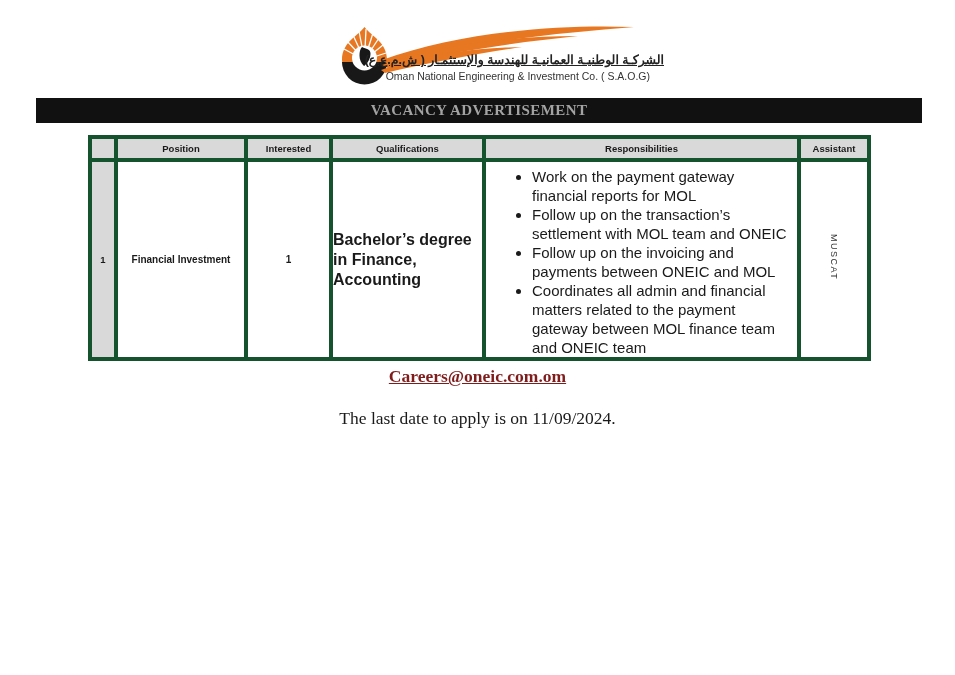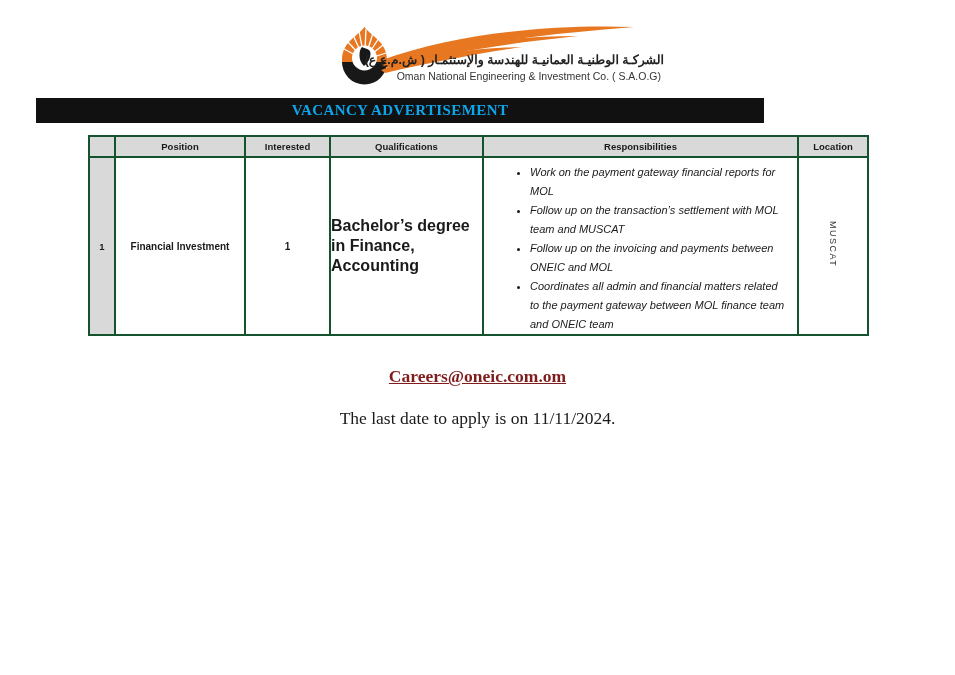--- a/index.html
+++ b/index.html
@@ -9,55 +9,56 @@
   }
 
   
   .logo-block { position:absolute; left:336px; top:24px; width:330px; height:66px; }
   .drop-icon  { position:absolute; left:0; top:3px; }
   .swoosh     { position:absolute; left:44px; top:0px; }
   .arabic-name {
     position:absolute; right:2px; top:28px; width:280px; text-align:right;
     direction:rtl; font-size:12.5px; font-weight:bold; color:#222;
     white-space:nowrap;
+    text-decoration:underline;
   }
   .english-name {
-    position:absolute; right:5px; top:46px; width:290px; text-align:right;
+    position:absolute; right:16px; top:46px; width:290px; text-align:right;
     font-size:10.5px; color:#333; white-space:nowrap;
   }
 
   
   .banner {
-    position:absolute; left:36px; top:98px; width:728px; height:25px;
-    background:#111111; color:#0ea5e9; text-align:center; line-height:25px;
+    position:absolute; left:36px; top:98px; width:886px; height:25px;
+    background:#111111; color:#a3a3a3; text-align:center; line-height:25px;
     font-family:"Liberation Serif", serif; font-weight:bold; font-size:15px;
     letter-spacing:.4px;
   }
 
   
   table.vacancy {
     position:absolute; left:88px; top:135px; width:779px;
     border-collapse:collapse; table-layout:fixed;
   }
   table.vacancy th, table.vacancy td {
-    border:2px solid #14532d; padding:0; color:#1a1a1a;margin-top:8px;
+    border:4px solid #14532d; padding:0; color:#1a1a1a;margin-top:8px;
   }
   table.vacancy th {
     height:19px; background:#d9d9d9; font-size:9.5px; font-weight:bold;
     text-align:center;
   }
   table.vacancy tbody tr { height:150px; }
   td.cell-num  { background:#d9d9d9; text-align:center; font-size:9.5px; font-weight:bold; vertical-align:middle; }
   td.cell-pos  { text-align:center; font-size:10px; font-weight:bold; vertical-align:middle; }
   td.cell-req  { text-align:center; font-size:10px; font-weight:bold; vertical-align:middle; }
   td.cell-qual { text-align:left; font-size:16px; font-weight:bold; vertical-align:middle;
                  padding:0 11px; line-height:20px; }
   td.cell-resp { vertical-align:top; }
   td.cell-resp ul { margin:5px 0 0 0; padding:0 10px 0 46px; }
-  td.cell-resp li { font-size:11px; line-height:19px;font-style:italic; }
+  td.cell-resp li { font-size:15px; line-height:19px; }
   td.cell-loc  { text-align:center; vertical-align:middle; }
   .vert-text {
     display:inline-block; writing-mode:vertical-rl; text-orientation:mixed;
     font-size:9px; letter-spacing:1.5px; color:#333;
   }
 
   
   .cta-text, .email-line, .deadline-text {
     position:absolute; left:0; width:955px; text-align:center; margin:0;
     font-family:"Liberation Serif", serif; font-size:17.5px; color:#1a1a1a;
@@ -112,42 +113,42 @@
         <col style="width:315px">
         <col style="width:70px">
     </colgroup>
     <thead>
       <tr>
         <th></th>
         <th>Position</th>
         <th>Interested</th>
         <th>Qualifications</th>
         <th>Responsibilities</th>
-        <th>Location</th>
+        <th>Assistant</th>
       </tr>
     </thead>
     <tbody>
       <tr>
         <td class="cell-num">1</td>
         <td class="cell-pos">Financial Investment</td>
         <td class="cell-req">1</td>
         <td class="cell-qual">Bachelor’s degree in Finance, Accounting</td>
         <td class="cell-resp">
           <ul>
               <li>Work on the payment gateway financial reports for MOL</li>
-              <li>Follow up on the transaction’s settlement with MOL team and MUSCAT</li>
+              <li>Follow up on the transaction’s settlement with MOL team and ONEIC</li>
               <li>Follow up on the invoicing and payments between ONEIC and MOL</li>
               <li>Coordinates all admin and financial matters related to the payment gateway between MOL finance team and ONEIC team</li>
             </ul>
         </td>
         <td class="cell-loc">
           <span class="vert-text">MUSCAT</span>
         </td>
       </tr>
     </tbody>
   </table>
 
   <p class="email-line">
     <a href="#">Careers@oneic.com.om</a>
   </p>
-  <p class="deadline-text">The last date to apply is on 11/11/2024.</p>
+  <p class="deadline-text">The last date to apply is on 11/09/2024.</p>
 
 </div>
 
 </body></html>

